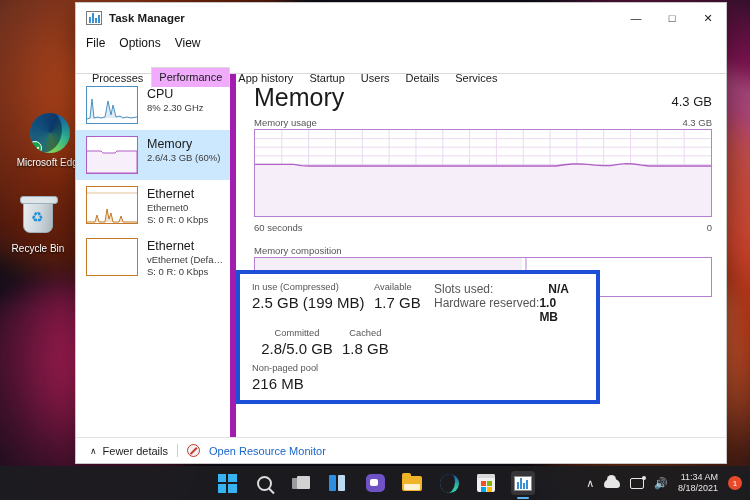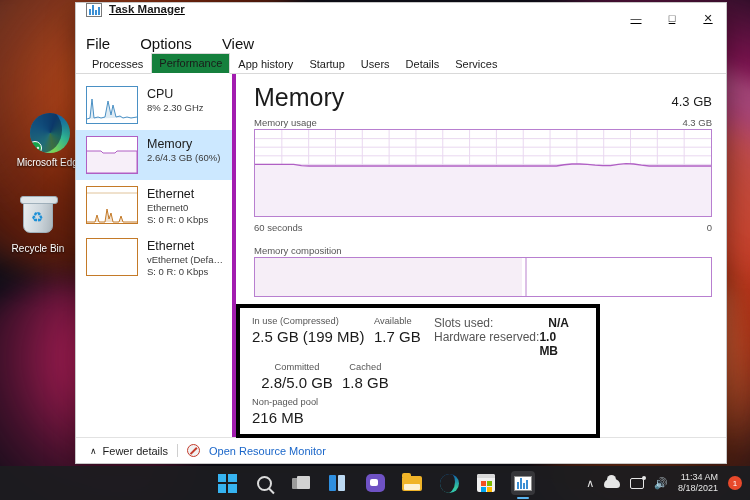--- a/index.html
+++ b/index.html
@@ -65,43 +65,43 @@
                     background: #dfe6ea; border: 1px solid #9fb0bb; border-radius: 3px; }
   .bin-ico .rc { position: absolute; left: 7px; top: 10px; font-size: 14px; color: #1b8fd6; line-height: 1; }
 
   
   #tm {
     position: absolute; left: 75px; top: 2px; width: 652px; height: 462px;
     background: #ffffff; border: 1px solid #c8c8c8;
     box-shadow: 0 8px 26px rgba(0,0,0,.45);
     display: flex; flex-direction: column;
   }
-  .titlebar { height: 30px; display: flex; align-items: flex-start; flex: 0 0 30px; text-decoration: underline; }
+  .titlebar { height: 30px; display: flex; align-items: center; flex: 0 0 30px; }
   .tm-ico { width: 16px; height: 14px; margin: 0 7px 0 10px; background: #fff;
             border: 1px solid #7a7a7a; position: relative; overflow: hidden; }
   .tm-ico .pk { position: absolute; bottom: 1px; width: 2px; background: #3b8fd4; }
   .tm-title { font-size: 11.5px; color: #1a1a1a; font-weight: bold; }
   .wctl { margin-left: auto; display: flex; height: 30px; }
   .wbtn { width: 36px; height: 30px; display: flex; align-items: center; justify-content: center;
           font-size: 11px; color: #222; }
 
-  .menubar { height: 20px; display: flex; align-items: center; padding-left: 10px; gap: 30px;
-             font-size: 15px; color: #111; flex: 0 0 20px; }
+  .menubar { height: 20px; display: flex; align-items: center; padding-left: 10px; gap: 14px;
+             font-size: 12px; color: #111; flex: 0 0 20px; }
 
   .tabs { display: flex; align-items: flex-end; height: 21px; padding-left: 8px;
           border-bottom: 1px solid #d9d9d9; flex: 0 0 21px; background: #fff; }
   .tab { font-size: 11px; color: #1a1a1a; padding: 3px 7px 3px; line-height: 13px;
-         border: 1px solid transparent; border-bottom: none; position: relative; top: 1px; }
-  .tab.active { background: #15803d; border-color: #d9d9d9; font-weight: normal;
+         border: 1px solid transparent; border-bottom: none; position: relative; top: 15px; }
+  .tab.active { background: #f0abfc; border-color: #d9d9d9; font-weight: normal;
                 border-bottom: 1px solid #fff; }
 
   .body { flex: 1; display: flex; min-height: 0; }
 
   
-  .sidebar { width: 160px; flex: 0 0 160px; border-right: 4px solid #a21caf;
+  .sidebar { width: 160px; flex: 0 0 160px; border-right: 6px solid #a21caf;
              padding: 6px 0 0 0; overflow: hidden; }
   .sb-item { display: flex; gap: 9px; padding: 6px 6px 6px 10px; align-items: flex-start; }
   .sb-item.sel { background: #cce8ff; }
   .thumb { width: 52px; height: 38px; flex: 0 0 52px; background: #fff; position: relative;
            overflow: hidden; }
   .sb-text { min-width: 0; padding-top: 1px; }
   .sb-name { font-size: 12.5px; color: #1b1b1b; line-height: 15px; }
   .sb-sub { font-size: 9.5px; color: #3a3a3a; line-height: 12px; white-space: nowrap;
             overflow: hidden; text-overflow: ellipsis; }
 
@@ -113,22 +113,22 @@
   .lblrow { display: flex; font-size: 9.5px; color: #555; margin-top: 5px; }
   .lblrow .r { margin-left: auto; }
   .graph { height: 88px; border: 1px solid #b87fd0; position: relative; overflow: hidden;
            background: #fff; margin-top: 1px; }
   .comp { height: 40px; border: 1px solid #b87fd0; position: relative; overflow: hidden;
           background: #fff; margin-top: 1px; }
   .comp .fill { position: absolute; left: 0; top: 0; bottom: 0; background: #f6eef7; }
   .comp .div { position: absolute; top: 0; bottom: 0; width: 2px; background: #dcc0e6; }
 
   
-  .statbox { position: absolute; left: 0px; top: 230px; width: 364px; height: 134px;
-             border: 4px solid #000000; background: #fff; padding: 7px 10px 0 12px; }
+  .statbox { position: absolute; left: 0px; top: 196px; width: 364px; height: 134px;
+             border: 4px solid #1d4ed8; background: #fff; padding: 7px 10px 0 12px; }
   .statgrid { display: flex; }
   .sblk { }
   .sl { font-size: 9.3px; color: #555; line-height: 12px; }
   .sv { font-size: 15px; color: #1b1b1b; line-height: 20px; }
   .kvrow { font-size: 12px; color: #555; display: flex; line-height: 14px; }
   .kvrow .kk { white-space: nowrap; }
   .kvrow .vv { color: #1b1b1b; font-weight: bold; margin-left: auto; }
 
   .footer { border-top: 1px solid #e2e2e2; height: 26px; display: flex; align-items: center;
             padding-left: 14px; gap: 9px; flex: 0 0 26px; font-size: 11px; }

